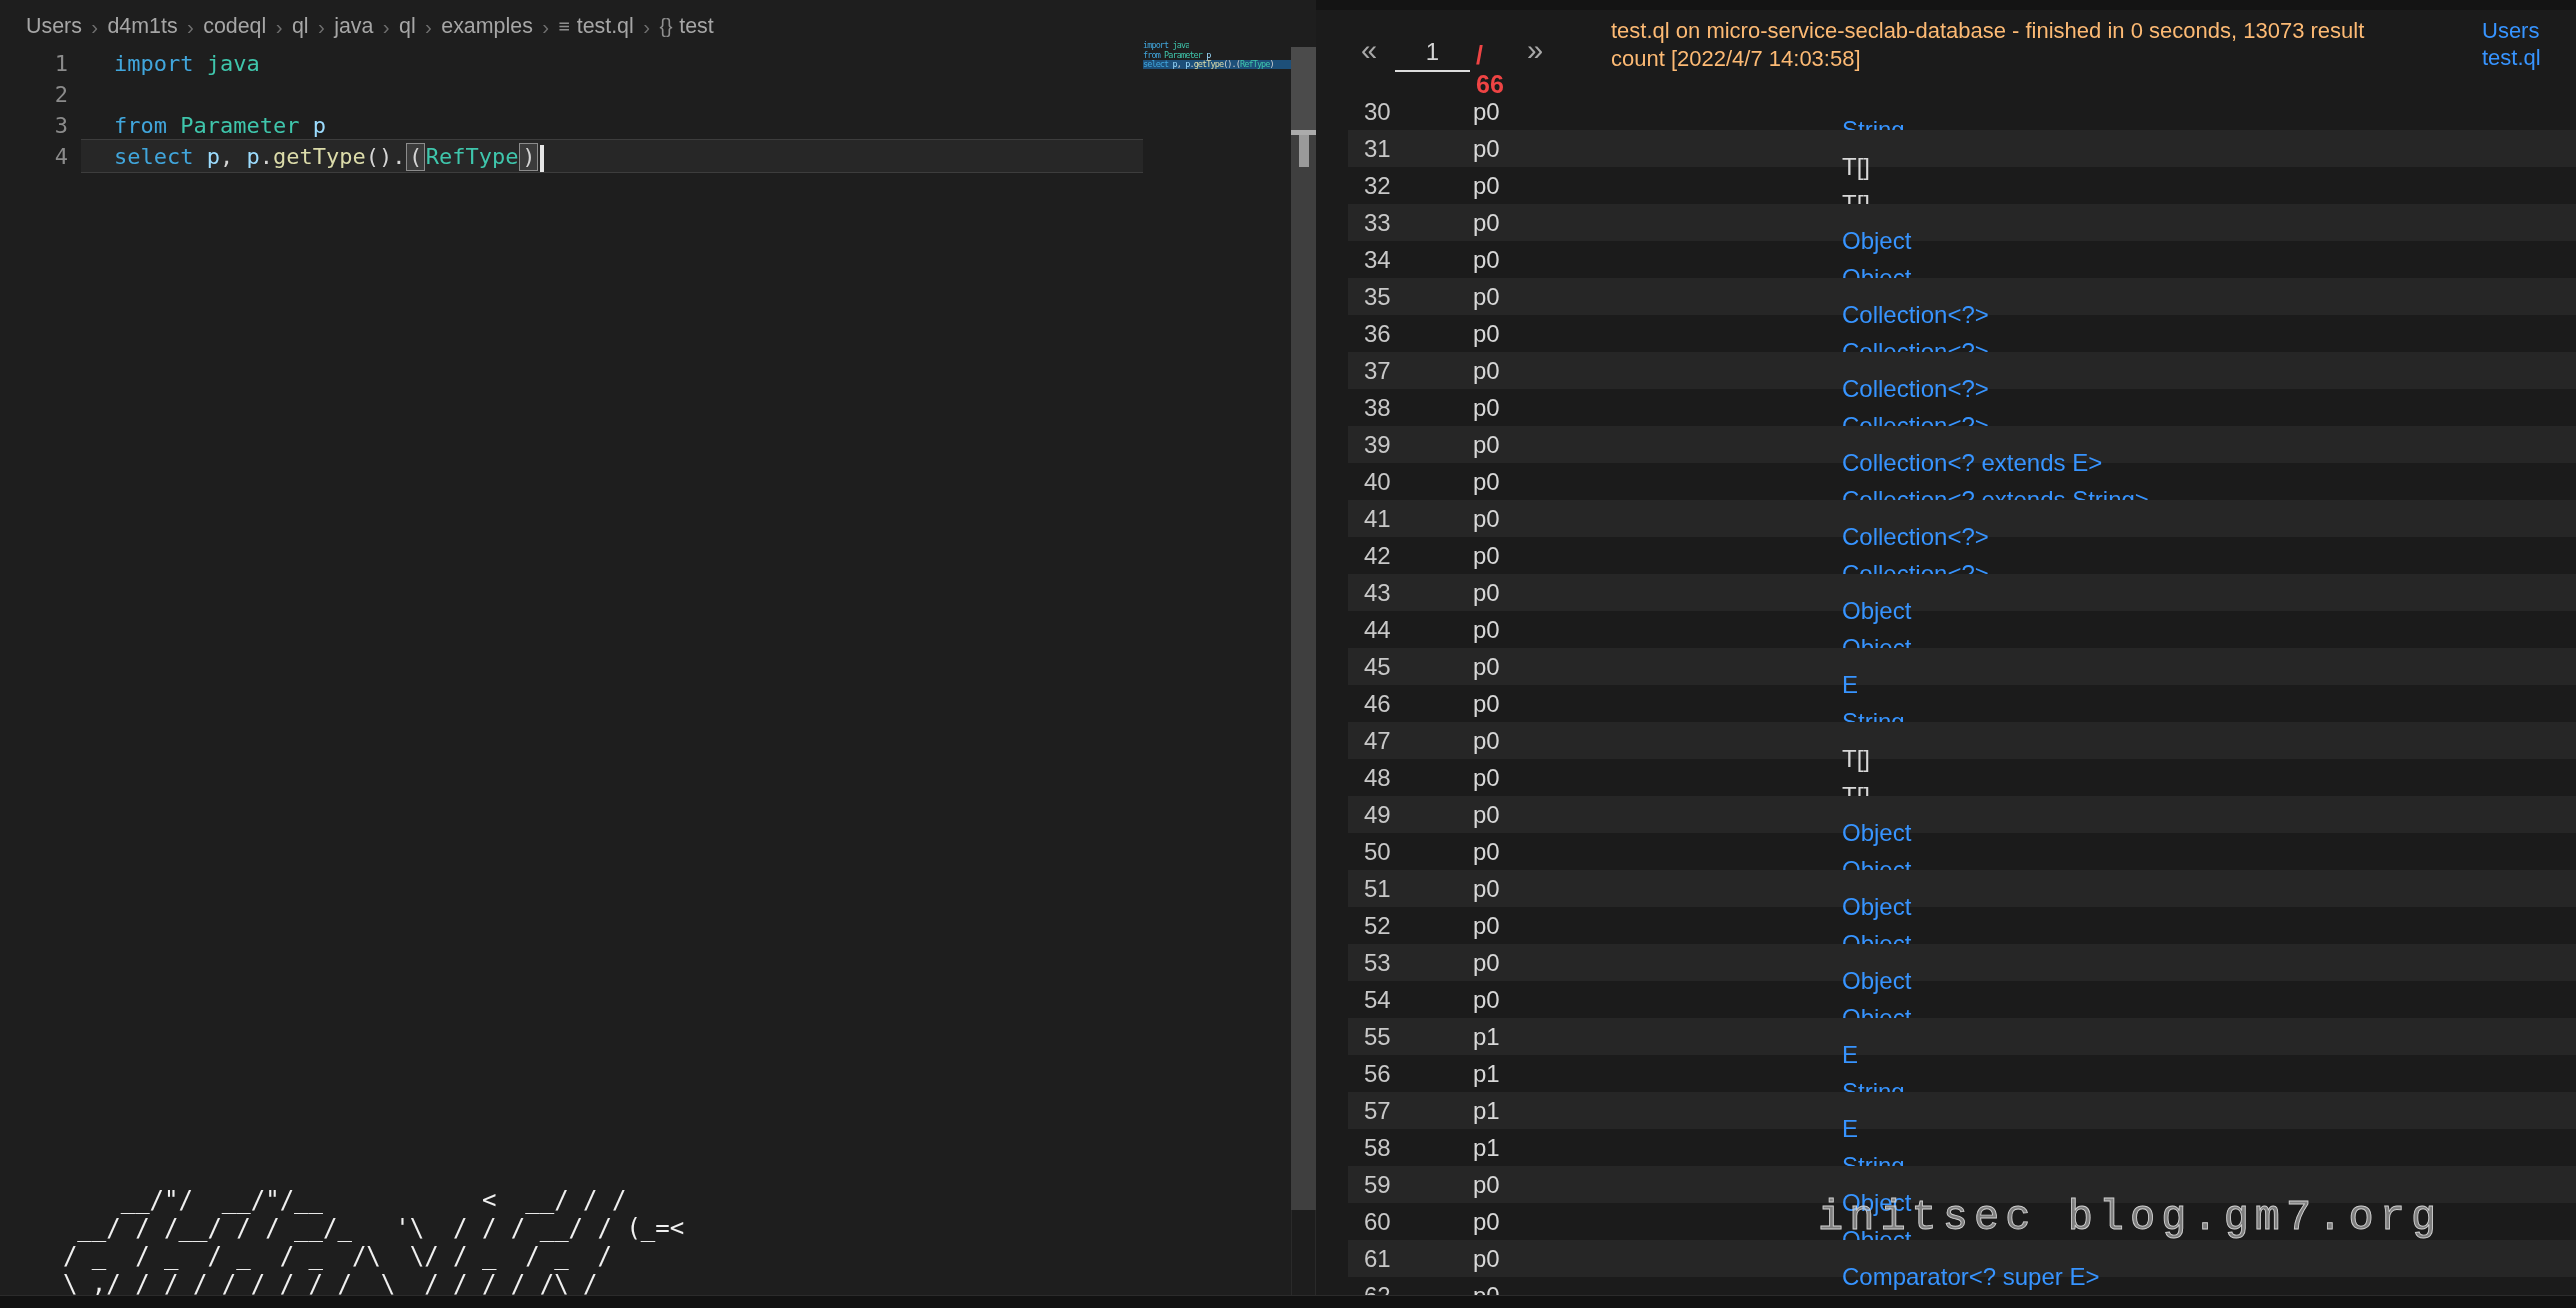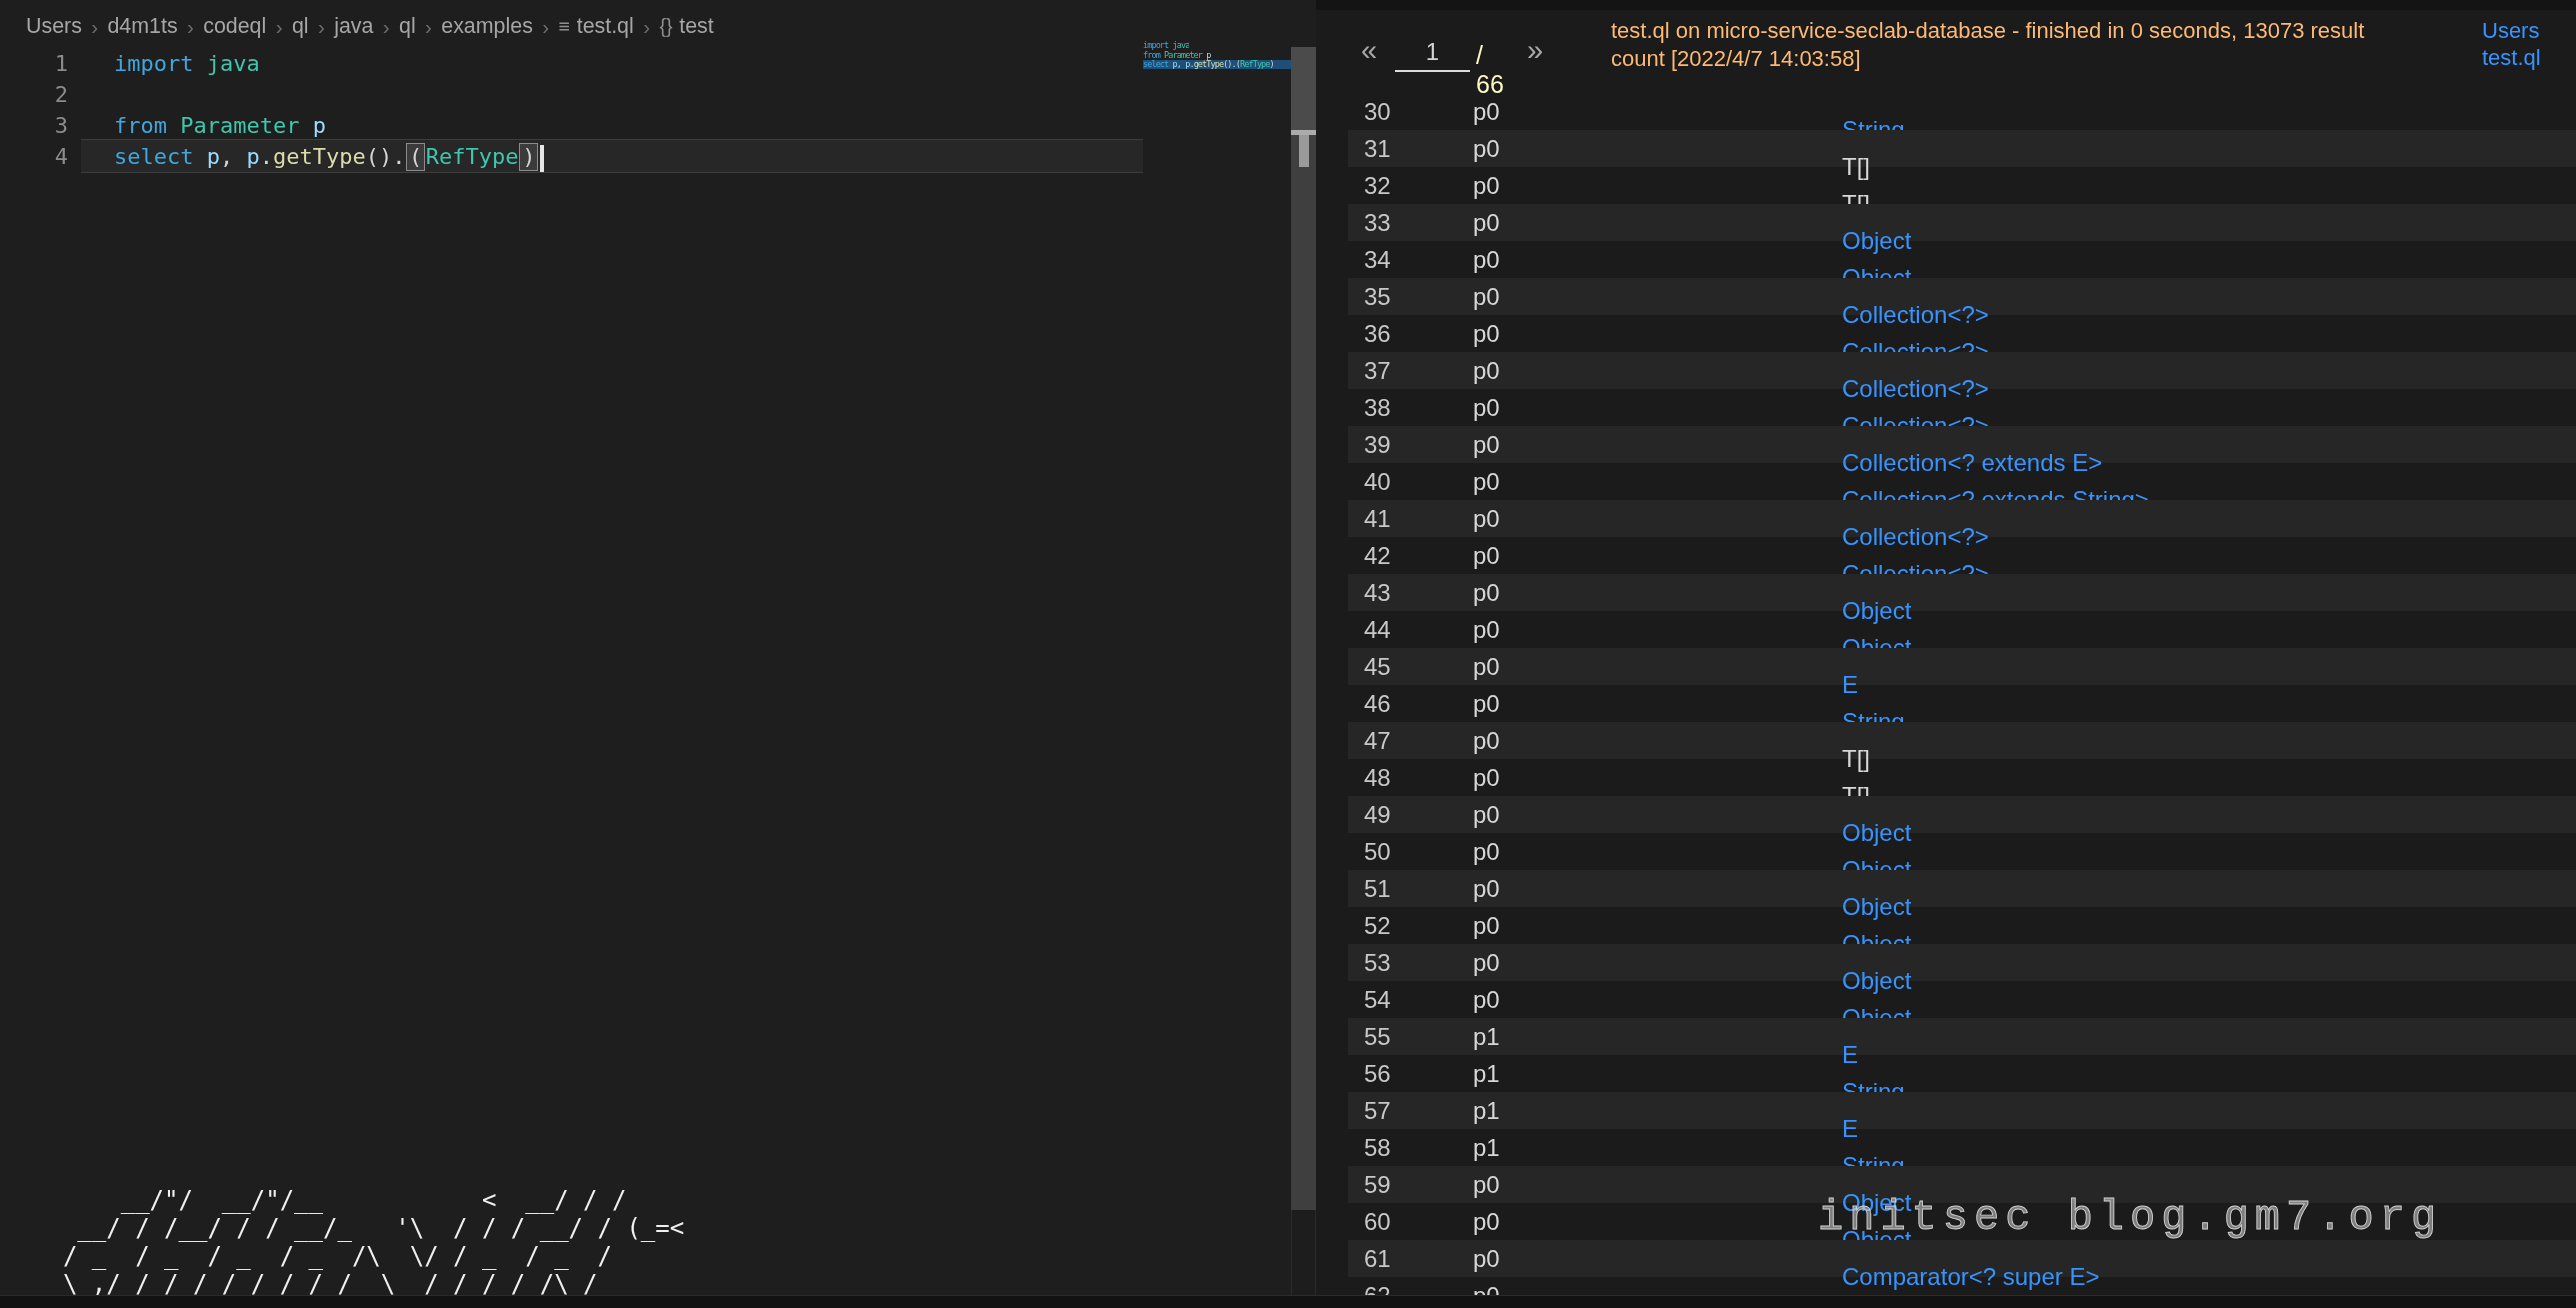--- a/index.html
+++ b/index.html
@@ -47,21 +47,21 @@
     font-family:"DejaVu Sans Mono",monospace;font-size:24px;line-height:28px;color:#f0f0f0;}
 
   
   .results-pane{position:absolute;left:1316px;top:0;width:1260px;height:1308px;background:#1b1b1b;}
   .results-top-edge{position:absolute;left:0;top:0;width:1260px;height:10.2px;background:#141414;}
   .pagination{position:absolute;left:0;top:0;}
   .pg-prev{position:absolute;left:45px;top:34px;font-size:29px;color:#a8a8a8;}
   .pg-input{position:absolute;left:79px;top:34px;width:75px;height:38px;background:transparent;border:none;
     border-bottom:2.6px solid #dcdcdc;color:#d4d4d4;font-size:24px;text-align:center;
     font-family:"Liberation Sans",sans-serif;outline:none;}
-  .pg-total{position:absolute;left:160px;top:41px;font-size:25px;color:#fef9c3;}
+  .pg-total{position:absolute;left:160px;top:41px;font-size:25px;color:#ef4444;font-weight:bold;}
   .pg-next{position:absolute;left:211px;top:34px;font-size:29px;color:#a8a8a8;}
   .status{position:absolute;left:295px;top:17px;width:888px;font-size:22px;line-height:28px;color:#fdba74;}
   .open-link{position:absolute;left:1166px;top:17px;width:85px;font-size:22px;line-height:27px;
     color:#3794ff;cursor:pointer;}
 
   .rows{position:absolute;left:0;top:93px;width:1260px;height:1202px;overflow:hidden;}
   .row{position:relative;height:37px;display:flex;align-items:center;font-size:24px;}
   .row.alt{background:linear-gradient(to right,transparent 32px,#262626 32px);text-decoration:underline;}
   .cell-num{position:absolute;left:48px;color:#c8c8c8;}
   .cell-name{position:absolute;left:157px;color:#d8d8d8;}

